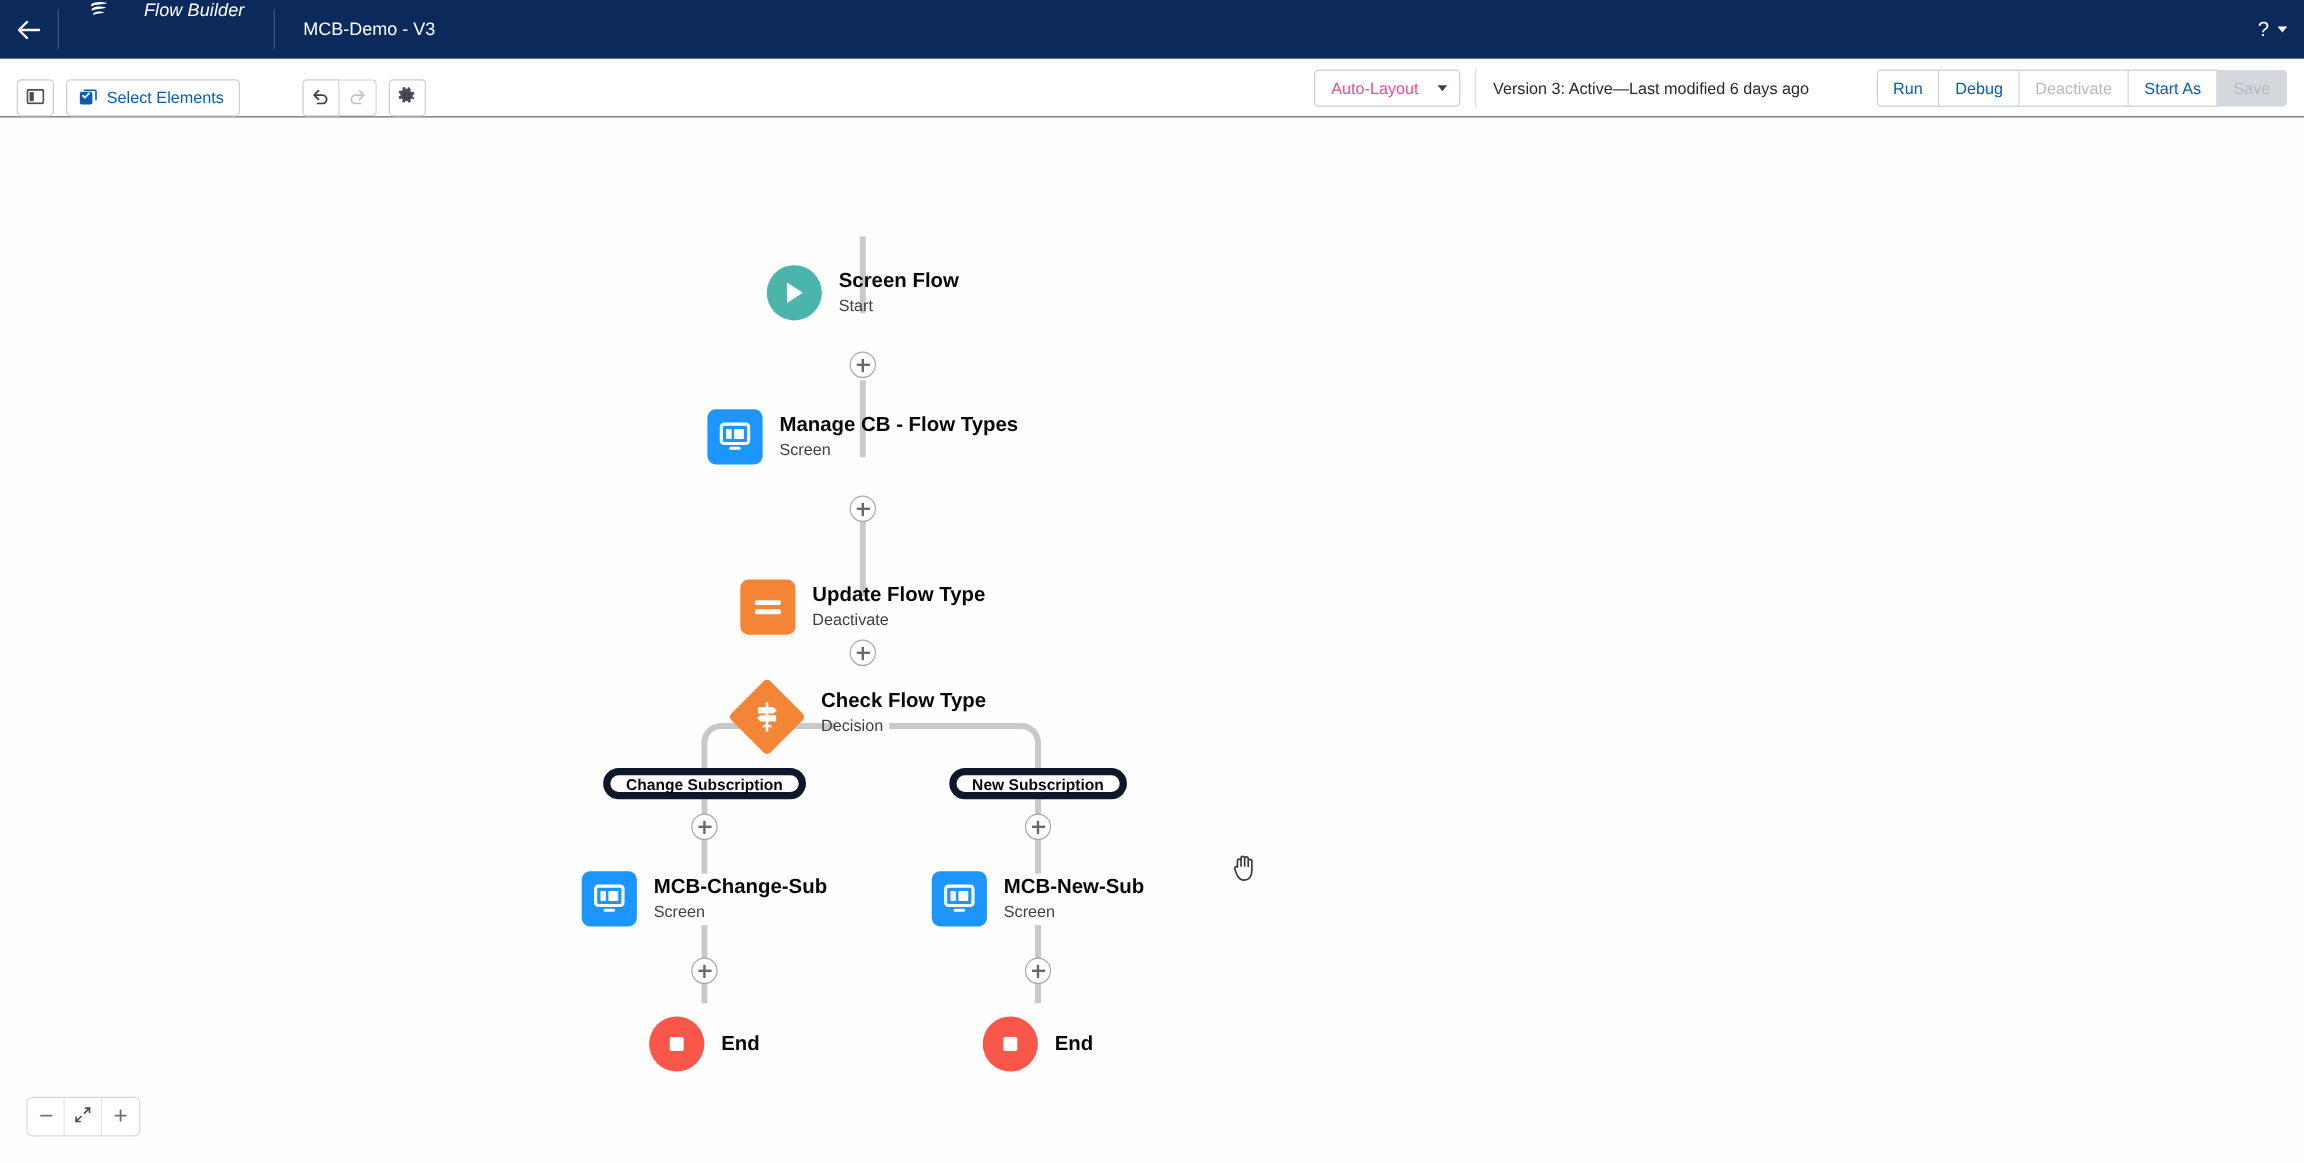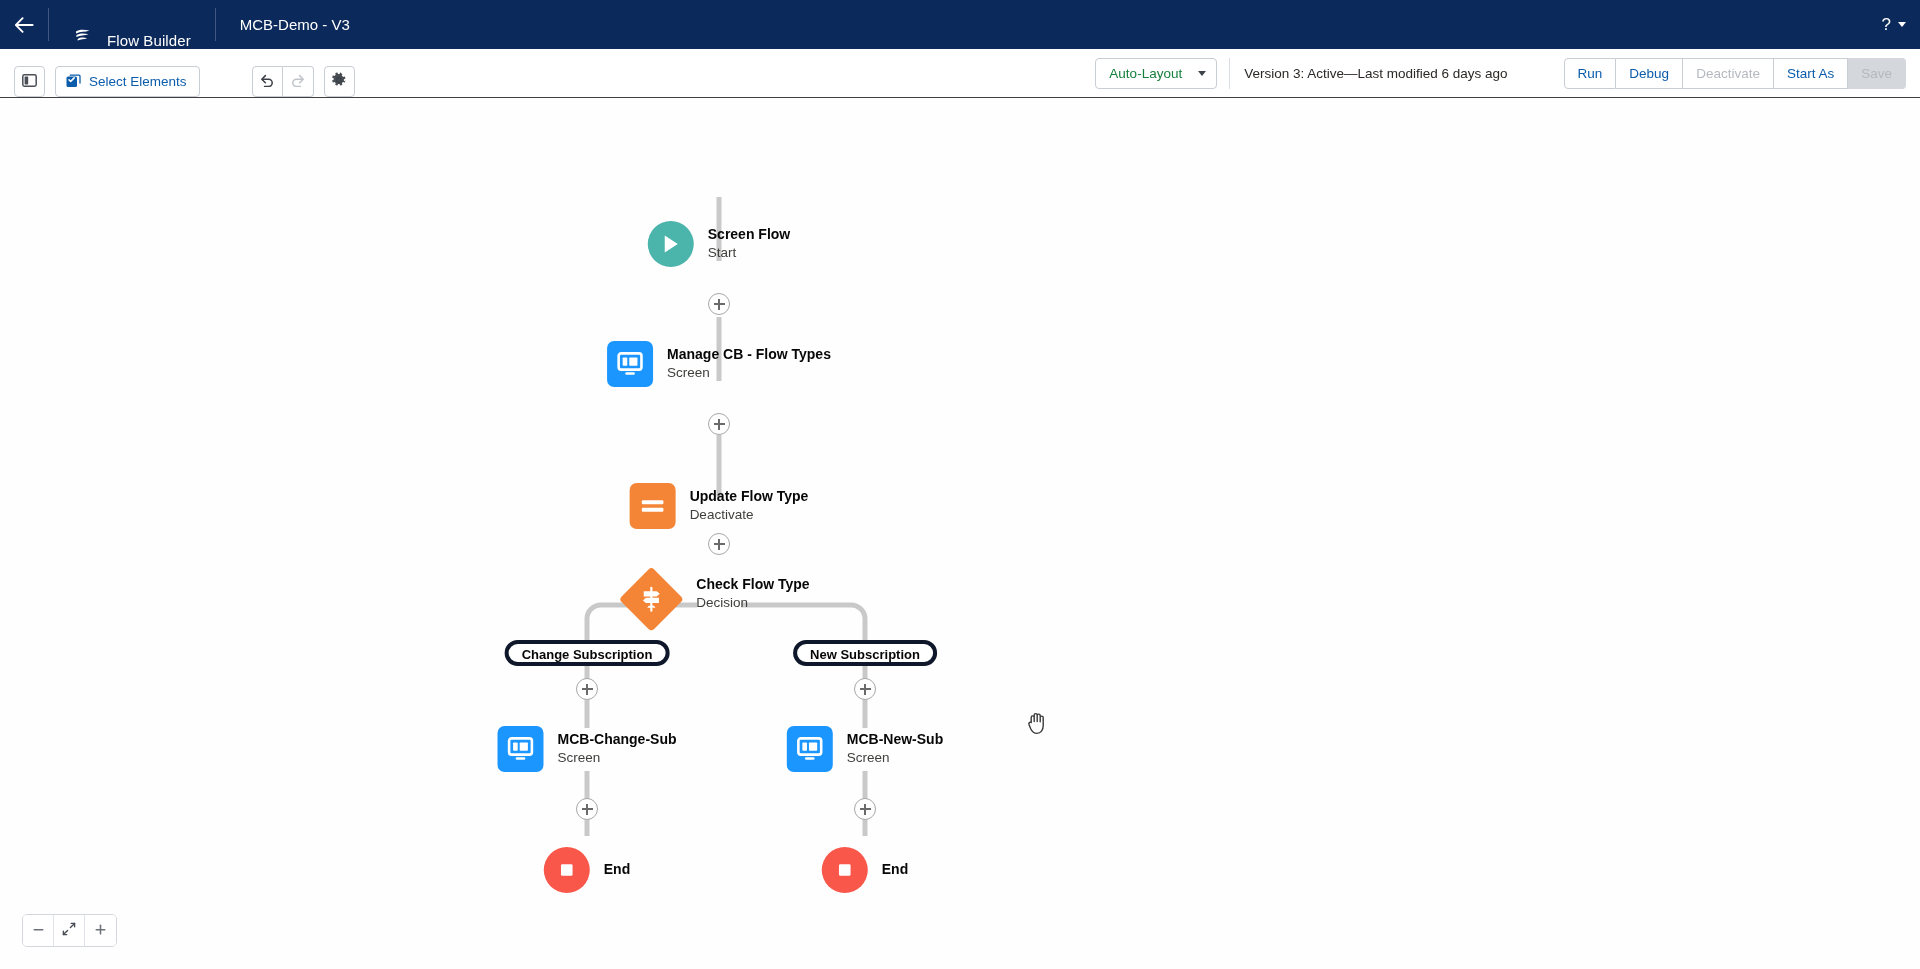--- a/index.html
+++ b/index.html
@@ -20,23 +20,24 @@
     position: relative;
   }
   .hdr-back {
     width: 48px;
     display: flex; align-items: center; justify-content: center;
     cursor: pointer;
   }
   .hdr-back svg { display:block; }
   .hdr-divider { width: 1px; background: rgba(255,255,255,0.22); margin: 8px 0; }
   .hdr-app {
-    display: flex; align-items: flex-end; gap: 15px;
+    display: flex; align-items: flex-start; gap: 28px;
     padding: 0 24px;
     cursor: pointer;
+    font-style: italic;
   }
   .hdr-app-label { font-size: 15px; font-weight: 400; letter-spacing: .1px; }
   .hdr-flowname {
     display: flex; align-items: center;
     padding: 0 24px;
     font-size: 15px; font-weight: 400;
   }
   .hdr-help {
     position: absolute; right: 14px; top: 0; bottom: 0;
     display: flex; align-items: center; gap: 7px;
@@ -84,21 +85,21 @@
 
   .tb-right {
     position: absolute; right: 14px; top: 0; bottom: 0;
     display: flex; align-items: center; gap: 0;
   }
   .layout-select {
     height: 31px; min-width: 102px;
     border: 1px solid #c9cdd4; border-radius: 4px; background: #fff;
     display: flex; align-items: center; justify-content: space-between;
     padding: 0 10px 0 13px; gap: 16px;
-    font-size: 13.5px; color: #15803d; cursor: pointer;
+    font-size: 13.5px; color: #ec4899; cursor: pointer;
     margin-right: 12px;
   }
   .layout-select .caret {
     width: 0; height: 0;
     border-left: 4.5px solid transparent;
     border-right: 4.5px solid transparent;
     border-top: 5.5px solid #3e434b;
   }
   .version-text {
     font-size: 13.5px; color: #2b2826;
@@ -167,37 +168,37 @@
     display:flex; align-items:center; justify-content:center;
     flex: 0 0 auto;
   }
   .dia-icon > .dia-inner { transform: rotate(-45deg); display:flex; align-items:center; justify-content:center; }
 
   .node-labels {
     margin-left: 14px;
     white-space: nowrap;
     line-height: 1.22;
   }
-  .node-title { font-size: 14px; font-weight: bold; color: #080707; }
+  .node-title { font-size: 17px; font-weight: bold; color: #080707; }
   .node-sub { font-size: 13.5px; font-weight: 400; color: #3e3e3c; margin-top: 2px; }
 
   
   .node.decision .node-labels { margin-left: 22px; margin-bottom: 22px; align-self:flex-start; }
   .node.decision .node-hit { align-items: flex-start; }
 
   
   .branch-pill {
     position: absolute;
     transform: translate(-50%, -50%);
     background: #fff;
-    border: 4px solid #0f172a;
+    border: 6px solid #0f172a;
     border-radius: 14px;
     height: 26px;
     padding: 0 13px;
-    display: flex; align-items: flex-end;
+    display: flex; align-items: flex-start;
     font-size: 13px; font-weight: bold; color: #080707;
     white-space: nowrap;
     z-index: 3;
     cursor: pointer;
   }
 
   
   .branch-svg { position:absolute; left:0; top:0; overflow:visible; z-index:1; }
 
   

